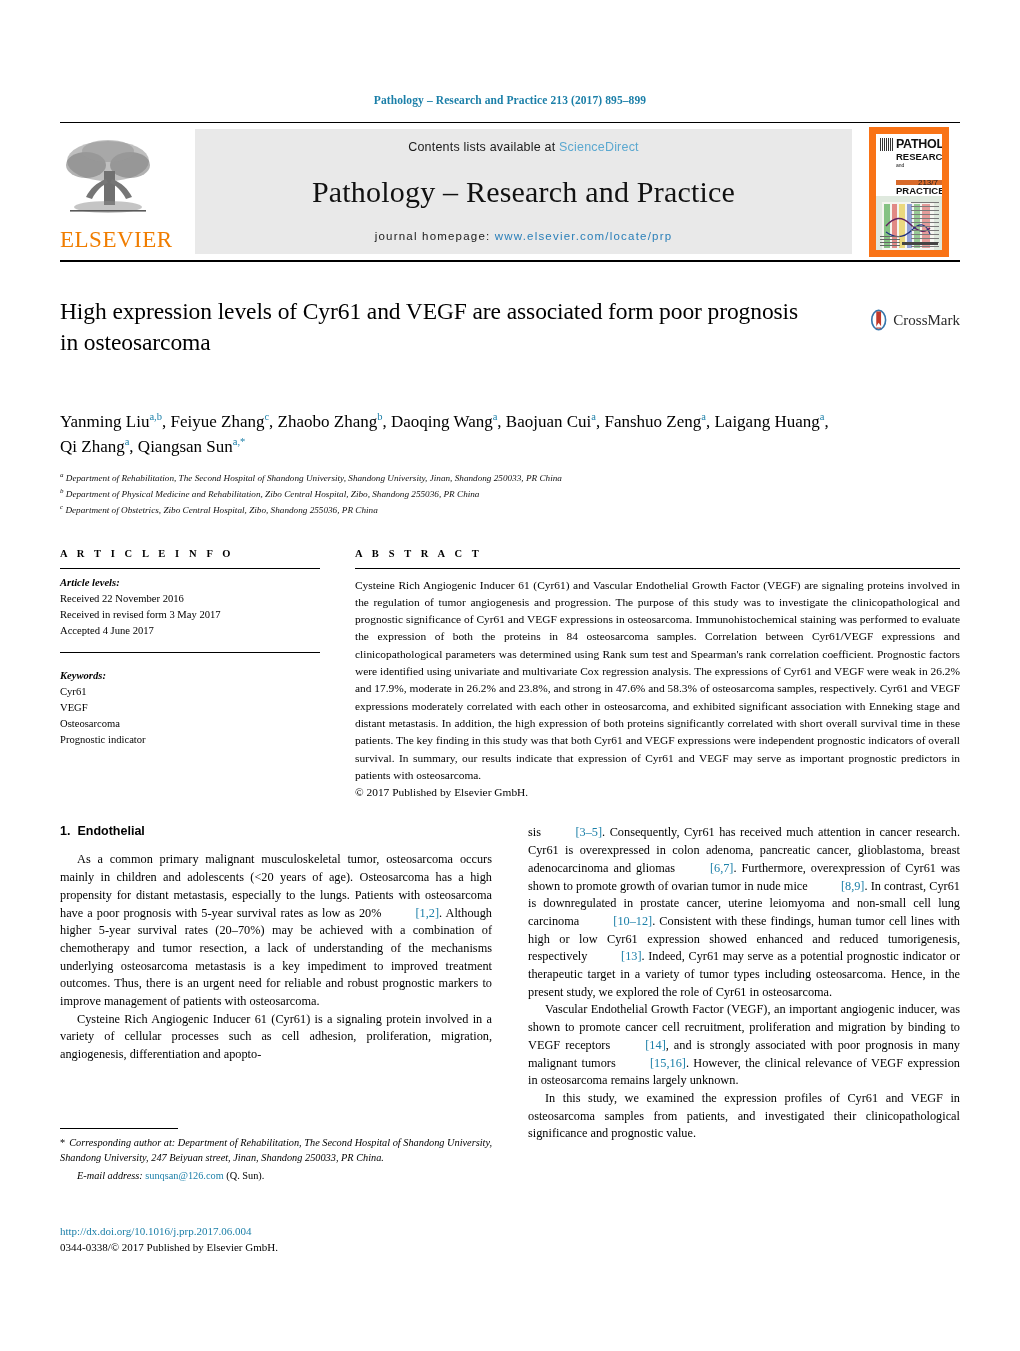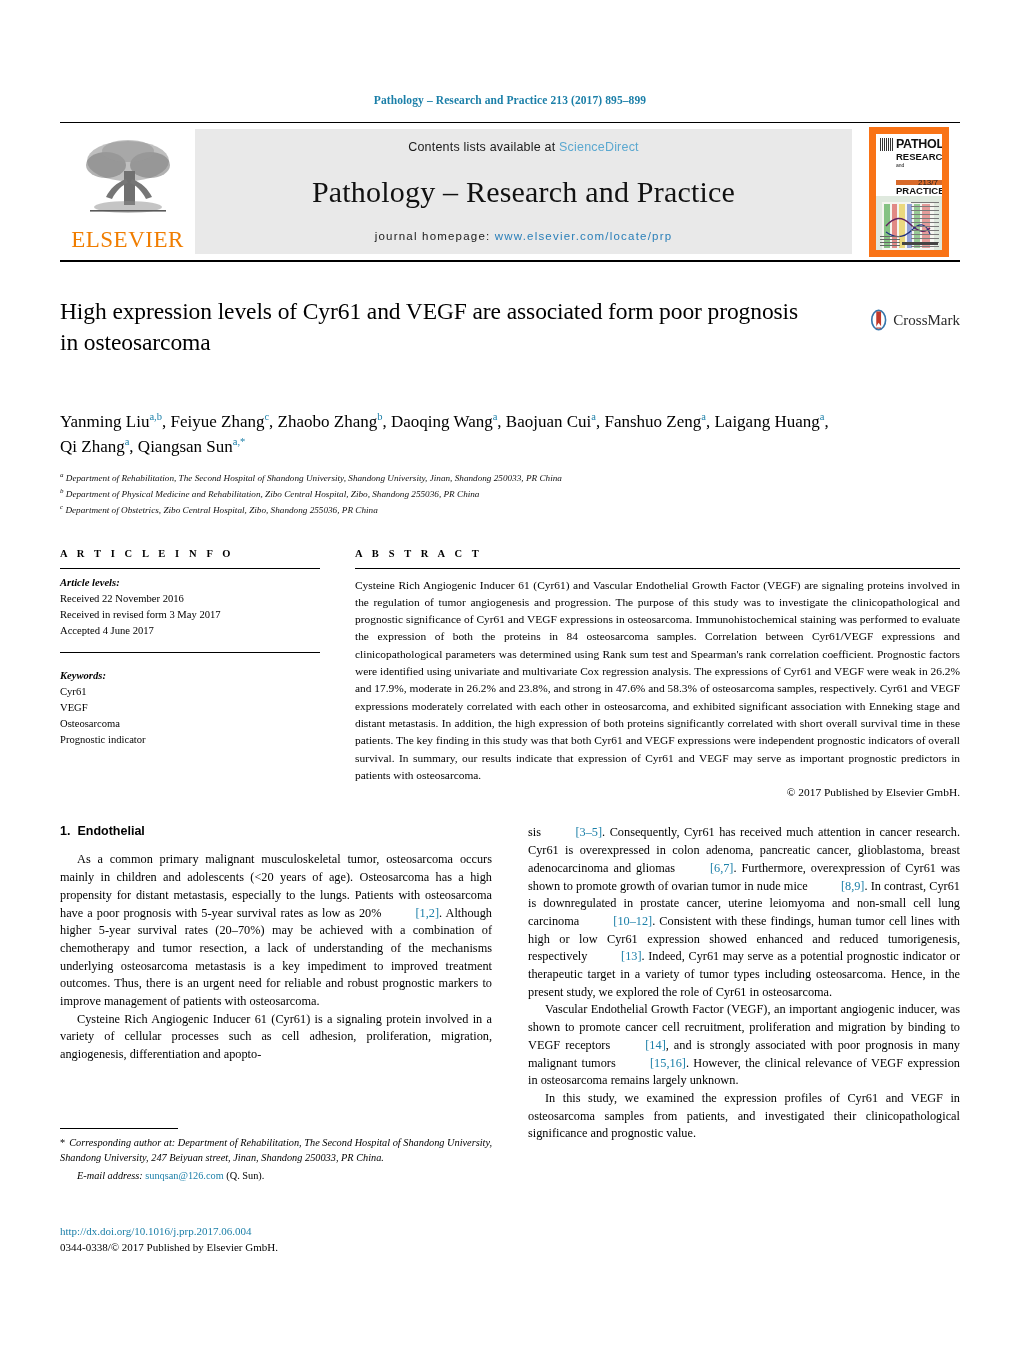--- a/index.html
+++ b/index.html
@@ -40,21 +40,21 @@
     height: 140px;
     display: flex;
     align-items: stretch;
     position: relative;
   }
   .elsevier-block {
     width: 135px;
     flex: 0 0 135px;
     display: flex;
     flex-direction: column;
-    align-items: center;
+    align-items: flex-start;
     justify-content: center;
     padding: 6px 0 4px 0;
   }
   .tree-svg { display: block; }
   .elsevier-word {
     font-family: "Liberation Serif", serif;
     font-size: 23px;
     letter-spacing: 0.5px;
     color: #f07d00;
     line-height: 1;
@@ -197,21 +197,20 @@
 
   .abstract-body {
     padding-top: 8px;
     font-family: "Liberation Serif", serif;
     font-size: 11.4px;
     line-height: 1.52;
     text-align: justify;
     hyphens: auto;
   }
   .abstract-copy {
-    text-align: right;
     font-size: 11.4px;
     margin-top: 2px;
     font-family: "Liberation Serif", serif;
   }
 
   
   .body-cols {
     margin: 26px 60px 0 60px;
     display: flex;
     gap: 36px;

